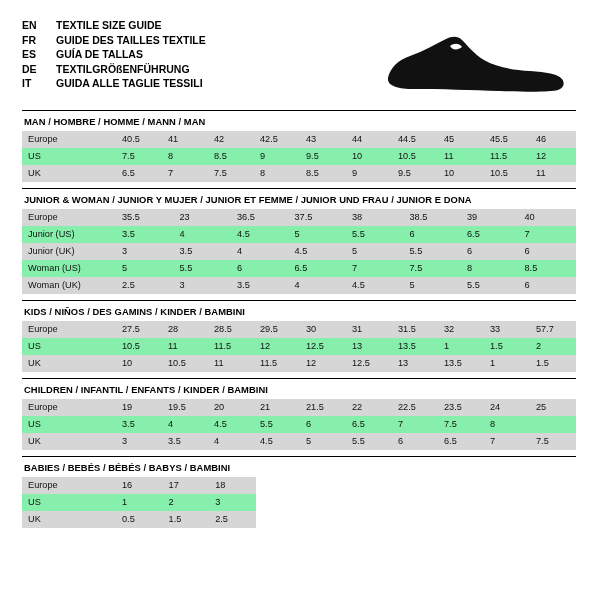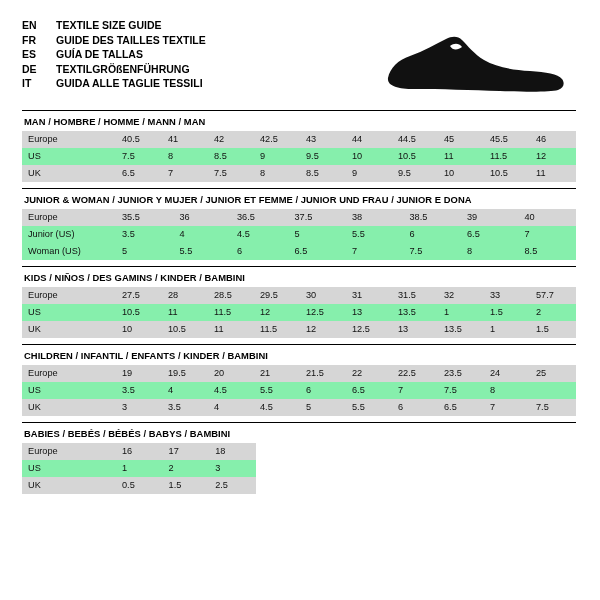--- a/index.html
+++ b/index.html
@@ -179,49 +179,71 @@
         </table>
       </div>
       <div class="block">
         <div class="rule rule-top"></div>
         <div class="block-title" style="padding-top: 5px;">JUNIOR &amp; WOMAN / JUNIOR Y MUJER / JUNIOR ET FEMME / JUNIOR UND FRAU / JUNIOR E DONA</div>
         <table class="sizes">
           <tbody>
             <tr class="shaded">
               <td class="label">Europe</td>
               <td>35.5</td>
-              <td>36</td>
+              <td>23</td>
               <td>36.5</td>
               <td>37.5</td>
               <td>38</td>
               <td>38.5</td>
               <td>39</td>
               <td>40</td>
             </tr>
             <tr class="white">
               <td class="label">Junior (US)</td>
               <td>3.5</td>
               <td>4</td>
               <td>4.5</td>
               <td>5</td>
               <td>5.5</td>
               <td>6</td>
               <td>6.5</td>
               <td>7</td>
             </tr>
+            <tr class="shaded">
+              <td class="label">Junior (UK)</td>
+              <td>3</td>
+              <td>3.5</td>
+              <td>4</td>
+              <td>4.5</td>
+              <td>5</td>
+              <td>5.5</td>
+              <td>6</td>
+              <td>6</td>
+            </tr>
             <tr class="white">
               <td class="label">Woman (US)</td>
               <td>5</td>
               <td>5.5</td>
               <td>6</td>
               <td>6.5</td>
               <td>7</td>
               <td>7.5</td>
               <td>8</td>
               <td>8.5</td>
+            </tr>
+            <tr class="shaded">
+              <td class="label">Woman (UK)</td>
+              <td>2.5</td>
+              <td>3</td>
+              <td>3.5</td>
+              <td>4</td>
+              <td>4.5</td>
+              <td>5</td>
+              <td>5.5</td>
+              <td>6</td>
             </tr>
           </tbody>
         </table>
       </div>
       <div class="block">
         <div class="rule rule-top"></div>
         <div class="block-title" style="padding-top: 5px;">KIDS / NIÑOS / DES GAMINS / KINDER / BAMBINI</div>
         <table class="sizes">
           <tbody>
             <tr class="shaded">

